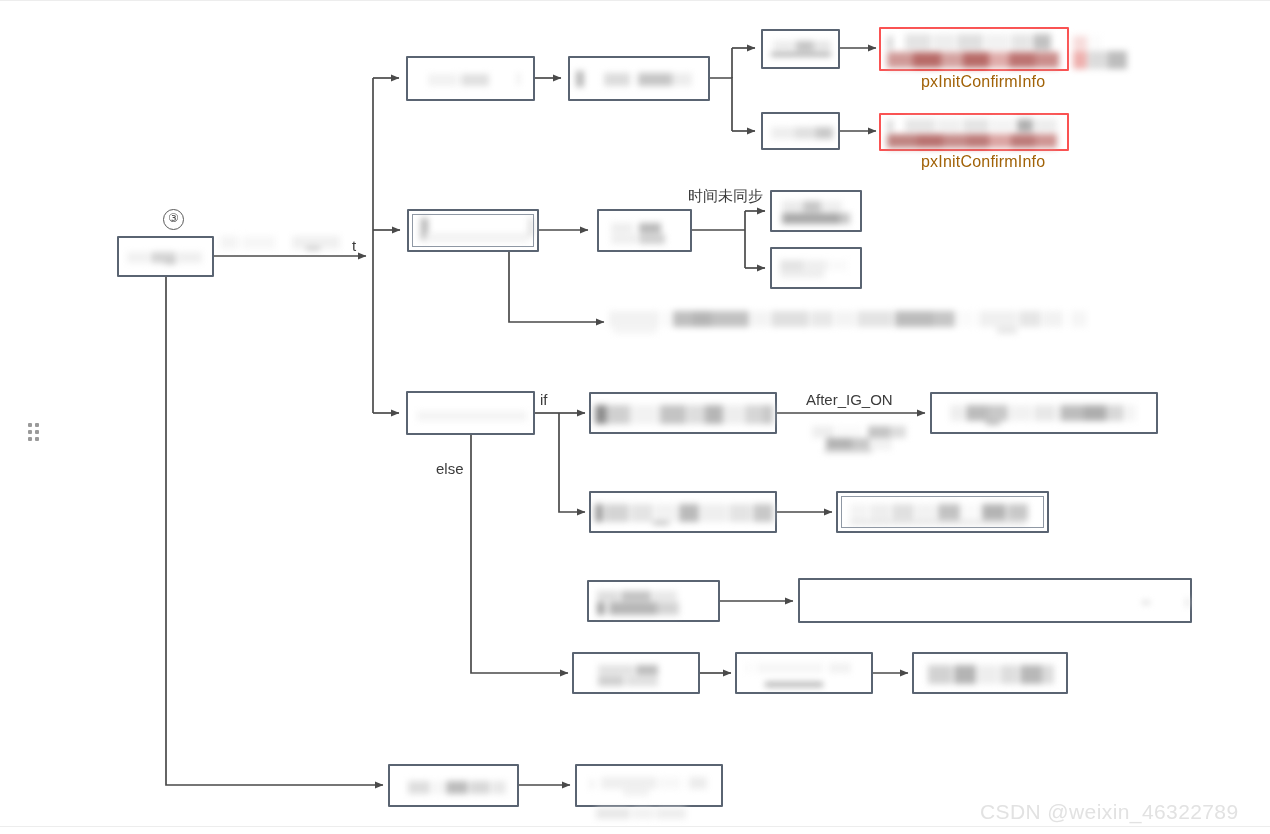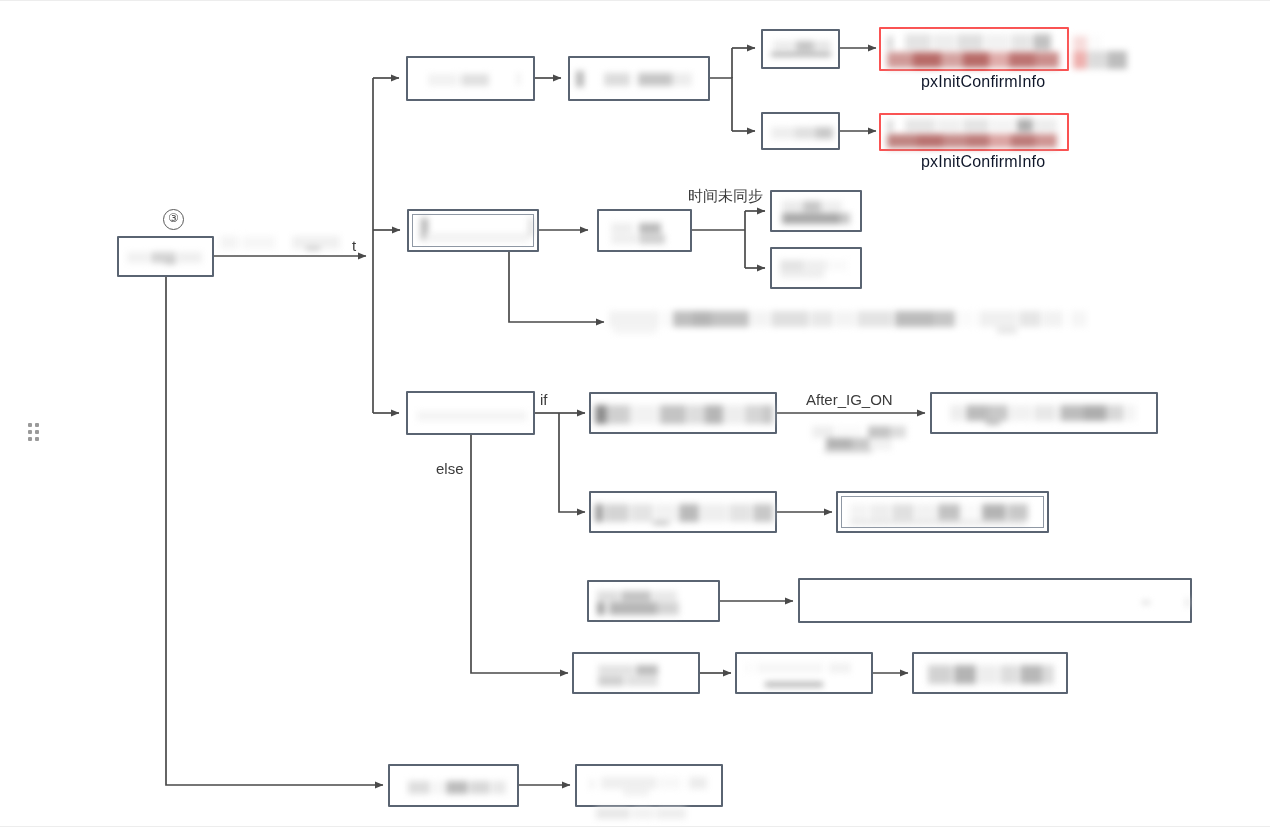--- a/index.html
+++ b/index.html
@@ -65,21 +65,21 @@
   .label {
     position: absolute;
     font-size: 15px;
     color: #3b3b3b;
     white-space: nowrap;
     line-height: 1;
   }
   .caption {
     position: absolute;
     font-size: 16px;
-    color: #0f172a;
+    color: #a16207;
     white-space: nowrap;
     line-height: 1;
     letter-spacing: .2px;
   }
   .circle-badge {
     position: absolute;
     width: 19px;
     height: 19px;
     border: 1.3px solid #5a5a5a;
     border-radius: 50%;
@@ -499,14 +499,15 @@
 
   <div class="redact soft" style="left:596px; top:806px; width:100px; height:18px;">
     <i style="left:0px;  top:2px; width:34px; height:11px; background:#e8e8e8;"></i>
     <i style="left:36px; top:2px; width:22px; height:11px; background:#f2f2f2;"></i>
     <i style="left:60px; top:2px; width:30px; height:11px; background:#eeeeee;"></i>
   </div>
 
   <div class="hairline" style="left:0px; top:0px; width:1270px; height:1px;"></div>
   <div class="hairline" style="left:0px; top:826px; width:1270px; height:1px;"></div>
 
+  <div class="watermark" style="left:980px; top:800px;">CSDN @weixin_46322789</div>
 
 </div>
 
 </body></html>

